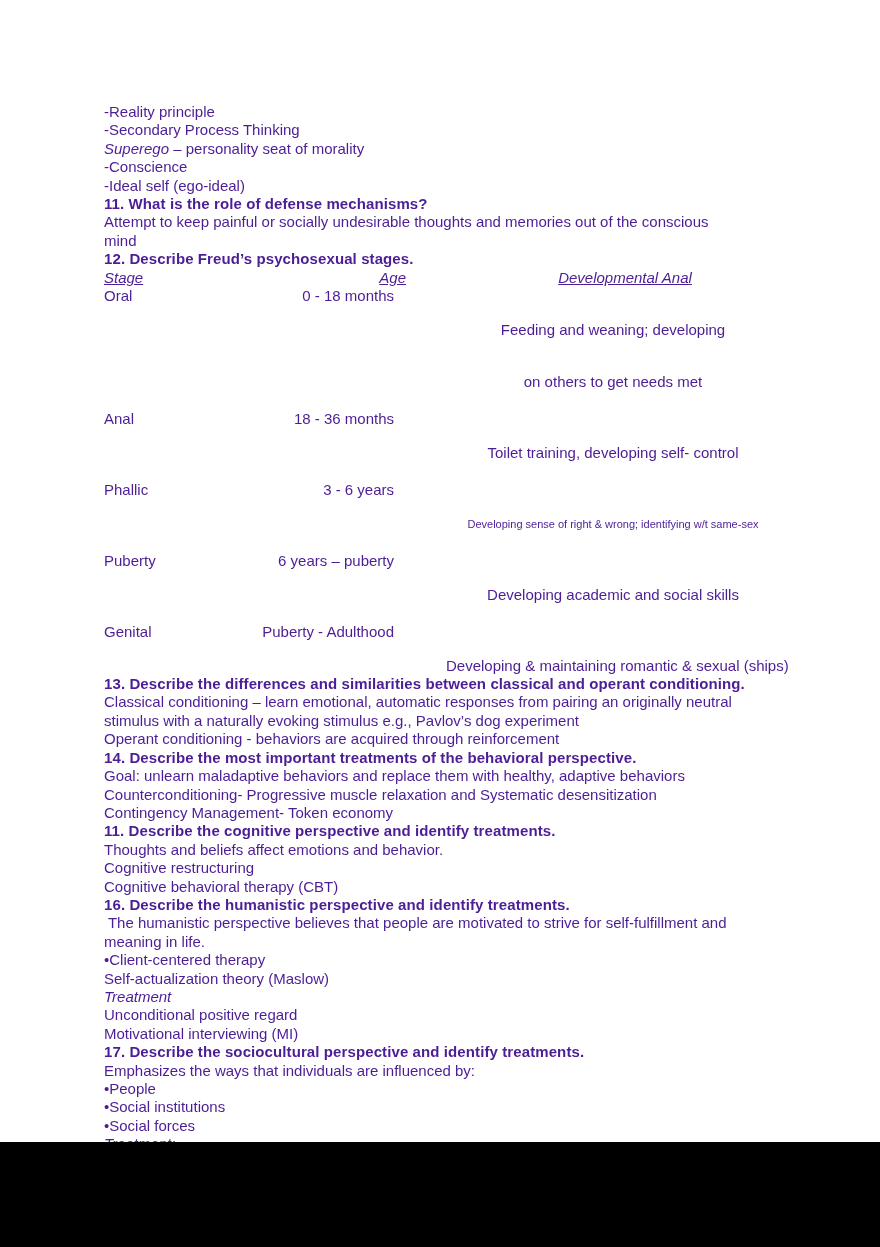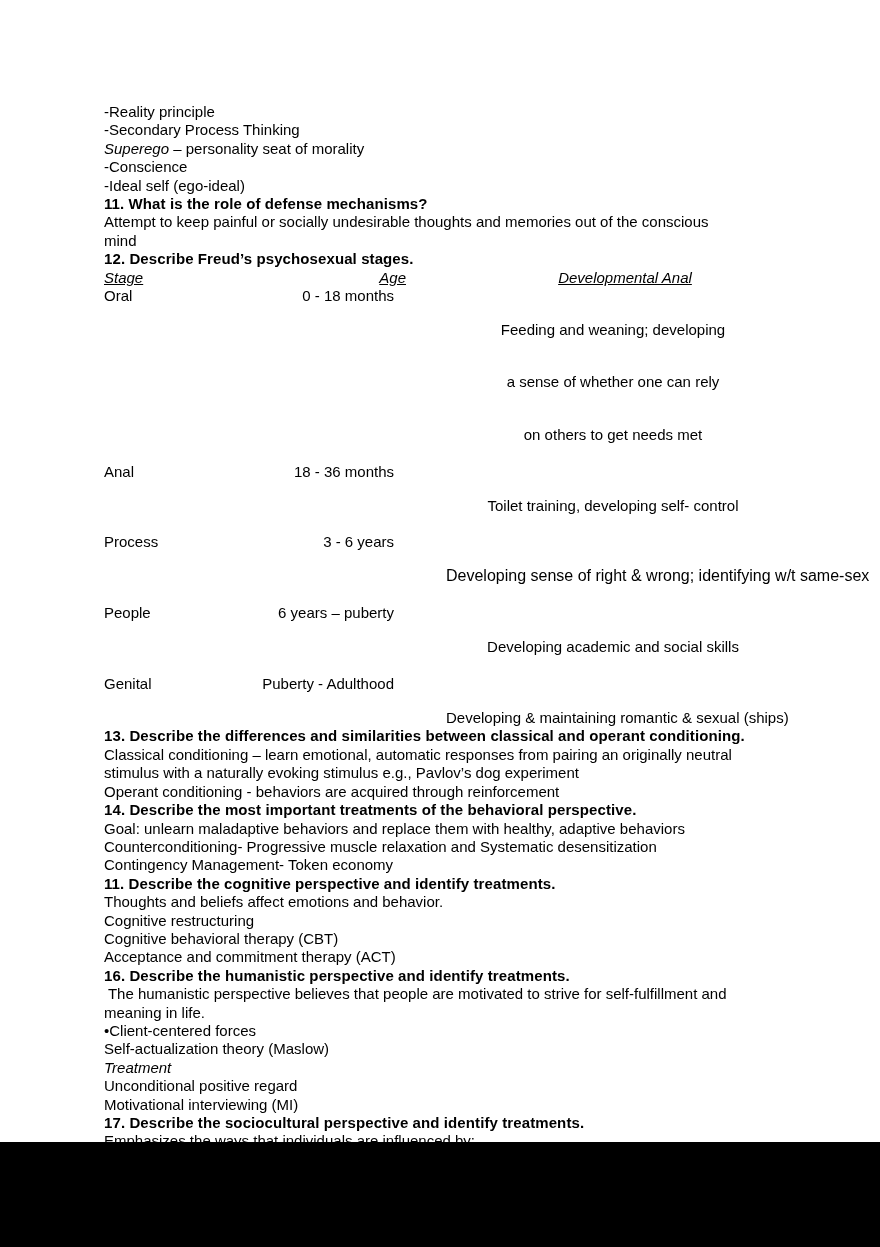--- a/index.html
+++ b/index.html
@@ -32,66 +32,66 @@
     grid-template-columns: 130px 160px 1fr;
     min-height: 18.4px;
   }
   .t-row.gap { margin-top: 18.4px; }
   .c1 { text-align: left; white-space: pre; }
   .c2 { text-align: right; white-space: pre; }
   .c3 { text-align: center; padding-left: 52px; white-space: pre; }
   .hdr { font-style: italic; gap: 12px; }
   .hdr .hdr-text { text-decoration: underline; }
   .task-line { white-space: pre; margin-top: 34px; }
-  .task-small { font-size: 16px; line-height: 18.4px; }
+  .task-small { font-size: 11px; line-height: 18.4px; }
   
   .bottom-bar {
     position: absolute;
     left: 0; top: 1142px;
     width: 880px; height: 105px;
     background: #000000;
   }
 </style>
 </head>
 <body>
 
 <div class="page" style="background: rgb(255, 255, 255);">
-  <div class="content" id="doc" style="color: #000000;">
+  <div class="content" id="doc" style="color: #4c1d95;">
       <div class="line"><span>-Reality principle</span></div>
       <div class="line"><span>-Secondary Process Thinking</span></div>
       <div class="line"><span class="seg-italic">Superego</span><span> – personality seat of morality</span></div>
       <div class="line"><span>-Conscience</span></div>
       <div class="line"><span>-Ideal self (ego-ideal)</span></div>
       <div class="line bold"><span>11. What is the role of defense mechanisms?</span></div>
       <div class="line"><span>Attempt to keep painful or socially undesirable thoughts and memories out of the conscious</span></div>
       <div class="line"><span>mind</span></div>
       <div class="line bold"><span>12. Describe Freud’s psychosexual stages.</span></div>
       <div class="table">
         <div class="t-row hdr">
           <div class="c1"><span class="hdr-text">Stage</span></div>
           <div class="c2"><span class="hdr-text">Age</span></div>
           <div class="c3"><span class="hdr-text">Developmental Anal</span></div>
         </div>
         <div class="t-row">
           <div class="c1">Oral</div>
           <div class="c2">0 - 18 months</div>
-          <div class="c3"><div class="task-line">Feeding and weaning; developing</div><div class="task-line">a sense of whether one can rely</div><div class="task-line">on others to get needs met</div></div>
+          <div class="c3"><div class="task-line">Feeding and weaning; developing</div><div class="task-line">on others to get needs met</div></div>
         </div>
         <div class="t-row gap">
           <div class="c1">Anal</div>
           <div class="c2">18 - 36 months</div>
           <div class="c3"><div class="task-line">Toilet training, developing self- control</div></div>
         </div>
         <div class="t-row gap">
-          <div class="c1">Process</div>
+          <div class="c1">Phallic</div>
           <div class="c2">3 - 6 years</div>
           <div class="c3"><div class="task-line task-small">Developing sense of right &amp; wrong; identifying w/t same-sex</div></div>
         </div>
         <div class="t-row gap">
-          <div class="c1">People</div>
+          <div class="c1">Puberty</div>
           <div class="c2">6 years – puberty</div>
           <div class="c3"><div class="task-line">Developing academic and social skills</div></div>
         </div>
         <div class="t-row gap">
           <div class="c1">Genital</div>
           <div class="c2">Puberty - Adulthood</div>
           <div class="c3"><div class="task-line">Developing &amp; maintaining romantic &amp; sexual (ships)</div></div>
         </div>
       </div>
       <div class="line bold"><span>13. Describe the differences and similarities between classical and operant conditioning.</span></div>
@@ -99,25 +99,24 @@
       <div class="line"><span>stimulus with a naturally evoking stimulus e.g., Pavlov’s dog experiment</span></div>
       <div class="line"><span>Operant conditioning - behaviors are acquired through reinforcement</span></div>
       <div class="line bold"><span>14. Describe the most important treatments of the behavioral perspective.</span></div>
       <div class="line"><span>Goal: unlearn maladaptive behaviors and replace them with healthy, adaptive behaviors</span></div>
       <div class="line"><span>Counterconditioning- Progressive muscle relaxation and Systematic desensitization</span></div>
       <div class="line"><span>Contingency Management- Token economy</span></div>
       <div class="line bold"><span>11. Describe the cognitive perspective and identify treatments.</span></div>
       <div class="line"><span>Thoughts and beliefs affect emotions and behavior.</span></div>
       <div class="line"><span>Cognitive restructuring</span></div>
       <div class="line"><span>Cognitive behavioral therapy (CBT)</span></div>
-      <div class="line"><span>Acceptance and commitment therapy (ACT)</span></div>
       <div class="line bold"><span>16. Describe the humanistic perspective and identify treatments.</span></div>
       <div class="line"><span> The humanistic perspective believes that people are motivated to strive for self-fulfillment and</span></div>
       <div class="line"><span>meaning in life.</span></div>
-      <div class="line"><span>•Client-centered forces</span></div>
+      <div class="line"><span>•Client-centered therapy</span></div>
       <div class="line"><span>Self-actualization theory (Maslow)</span></div>
       <div class="line italic"><span>Treatment</span></div>
       <div class="line"><span>Unconditional positive regard</span></div>
       <div class="line"><span>Motivational interviewing (MI)</span></div>
       <div class="line bold"><span>17. Describe the sociocultural perspective and identify treatments.</span></div>
       <div class="line"><span>Emphasizes the ways that individuals are influenced by:</span></div>
       <div class="line"><span>•People</span></div>
       <div class="line"><span>•Social institutions</span></div>
       <div class="line"><span>•Social forces</span></div>
       <div class="line italic"><span>Treatment:</span></div>

